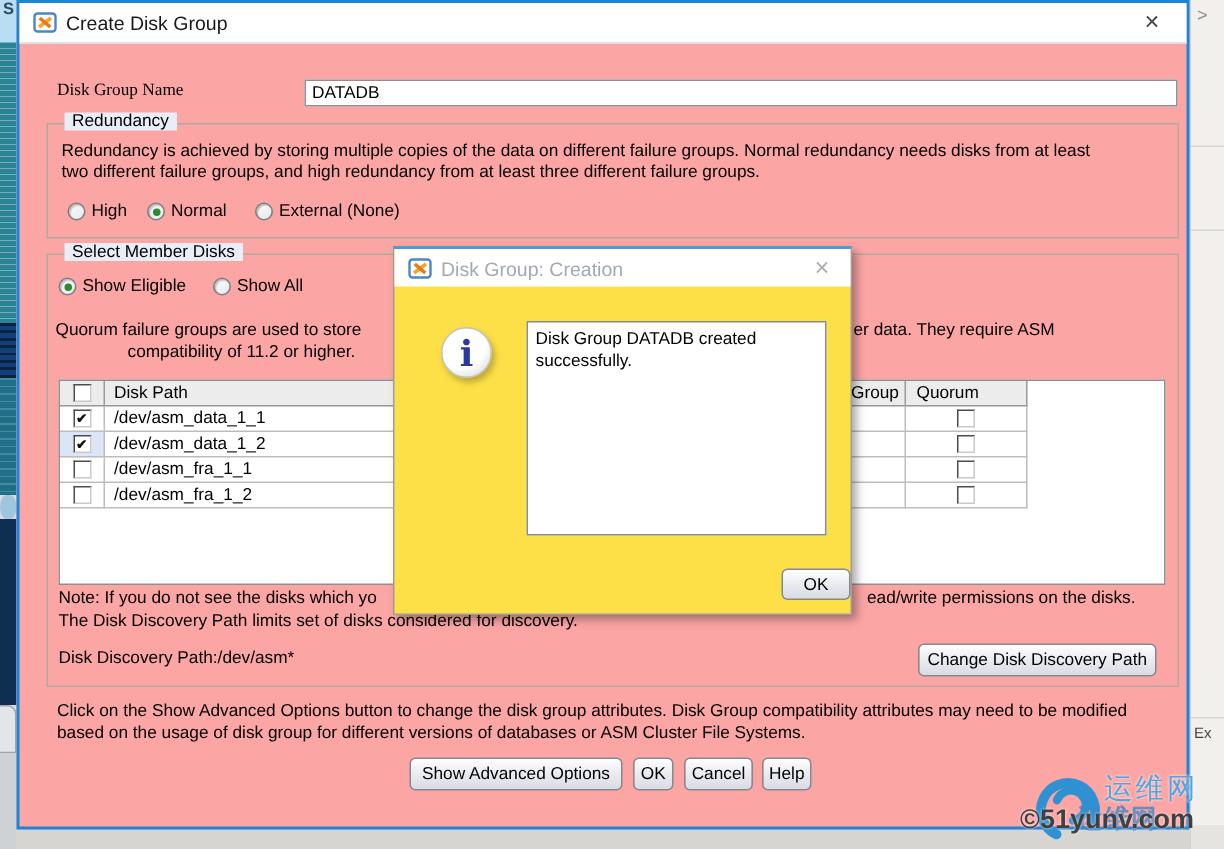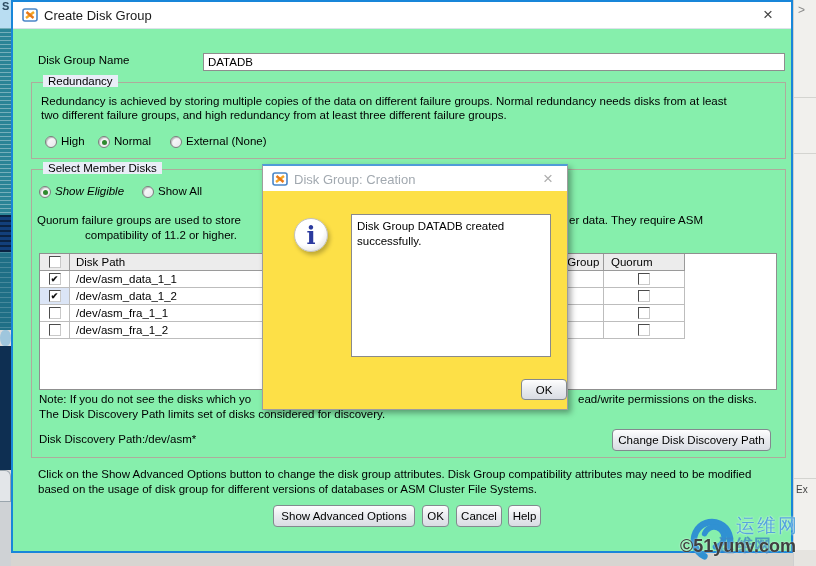--- a/index.html
+++ b/index.html
@@ -27,29 +27,29 @@
   .bg-right { left:793px; top:0; width:23px; height:566px; background:#f1f0ed; border-left:1px solid #cfcfcf; }
   .bg-right .chev { position:absolute; left:4px; top:3px; color:#8a8a8a; font-size:12px; }
   .bg-right .hline { position:absolute; left:0; width:23px; height:1px; background:#d4d4d0; }
   .bg-right .ex { position:absolute; left:2px; top:484px; font-size:10px; color:#444; }
   .bg-right .bot { position:absolute; left:0; top:550px; width:23px; height:16px; background:#e6e4e0; }
 
   .bg-bottom { left:11px; top:553px; width:782px; height:13px; background:#d7d5d1; }
 
   
   .main-dialog { left:11px; top:0; width:782px; height:553px;
-                 border:2px solid #1886d9; background:#86efac; z-index:2; }
+                 border:2px solid #1886d9; background:#fca5a5; z-index:2; }
   .titlebar { position:absolute; left:0; top:0; width:100%; height:27px; background:#ffffff;
               border-bottom:1px solid #dde2ea; }
   .titlebar .app-icon { position:absolute; left:9px; top:5px; }
   .titlebar .ttext { position:absolute; left:31px; top:6px; font-size:13px; color:#1a1a1a; }
   .closex { position:absolute; right:12px; top:2px; width:22px; height:22px; font-size:17px;
             color:#444; display:flex; align-items:center; justify-content:center; cursor:default; }
 
-  .dg-label { left:25px; top:52px; }
+  .dg-label { left:25px; top:52px;font-family:Liberation Serif, serif; }
   .dg-input { left:190px; top:51px; width:582px; height:18px; border:1px solid #8e8e8e;
               background:#fff; font-family:"Liberation Sans", sans-serif; font-size:11.5px; padding:0 4px; }
 
   .group { position:absolute; border:1px solid #aeab9c; }
   .legend { position:absolute; top:-8px; left:11px; background:#e9edf7; padding:0 5px; white-space:nowrap; }
   .grp-red { left:18px; top:80px; width:755px; height:77px; }
   .grp-mem { left:18px; top:167px; width:755px; height:289px; }
 
   .nowrap { white-space:nowrap; }
 
@@ -177,21 +177,21 @@
         <span class="ritem" style="left:138px;">
           <span class="radio"></span><span class="rlabel">External (None)</span>
         </span>
       </div>
     </div>
 
     <div class="group grp-mem">
       <span class="legend">Select Member Disks</span>
 
       <div class="abs" style="left:0; top:15px; width:755px; height:16px;">
-        <span class="ritem" style="left:7px;font-style:italic;">
+        <span class="ritem" style="left:7px;">
           <span class="radio sel"></span><span class="rlabel">Show Eligible</span>
         </span>
         <span class="ritem" style="left:110px;">
           <span class="radio"></span><span class="rlabel">Show All</span>
         </span>
       </div>
 
       <div class="abs nowrap" style="left:5px; top:44px;">Quorum failure groups are used to store</div>
       <div class="abs nowrap" style="left:537px; top:44px;">er data. They require ASM</div>
       <div class="abs nowrap" style="left:5px; top:59px;margin-left:48px;">compatibility of 11.2 or higher.</div>

